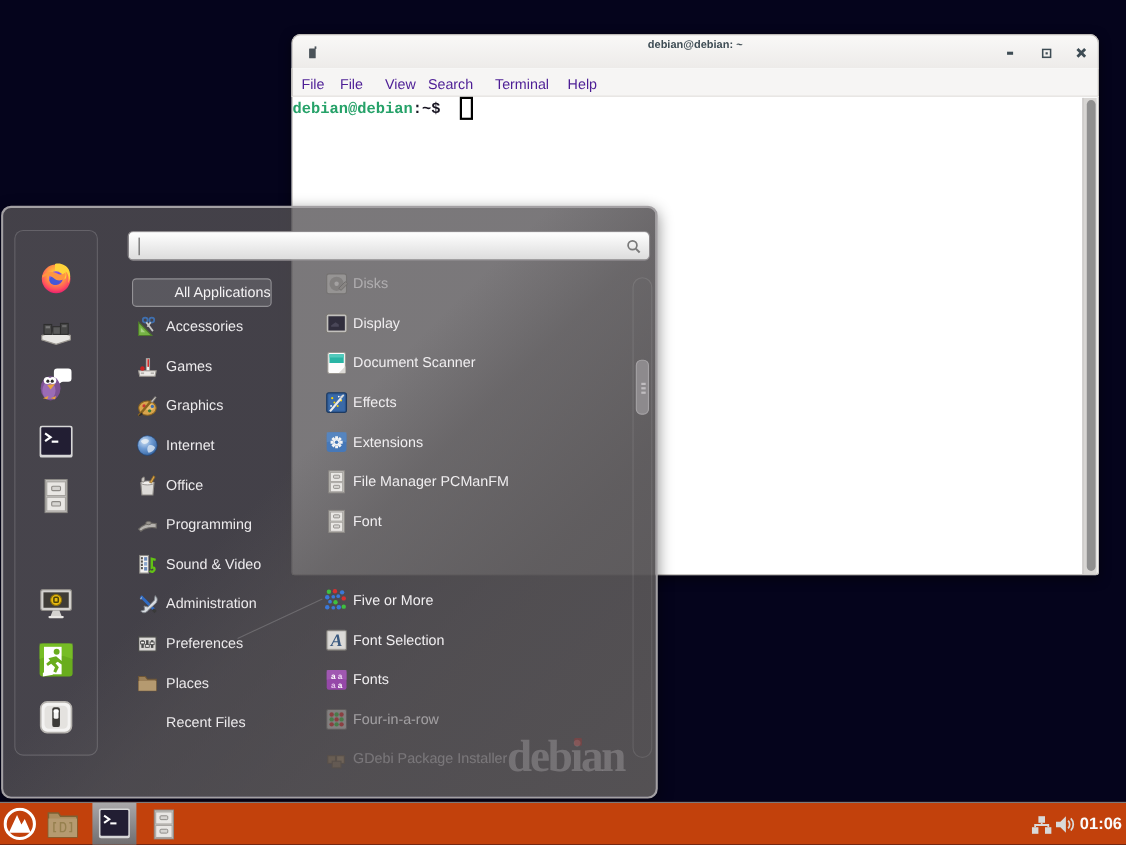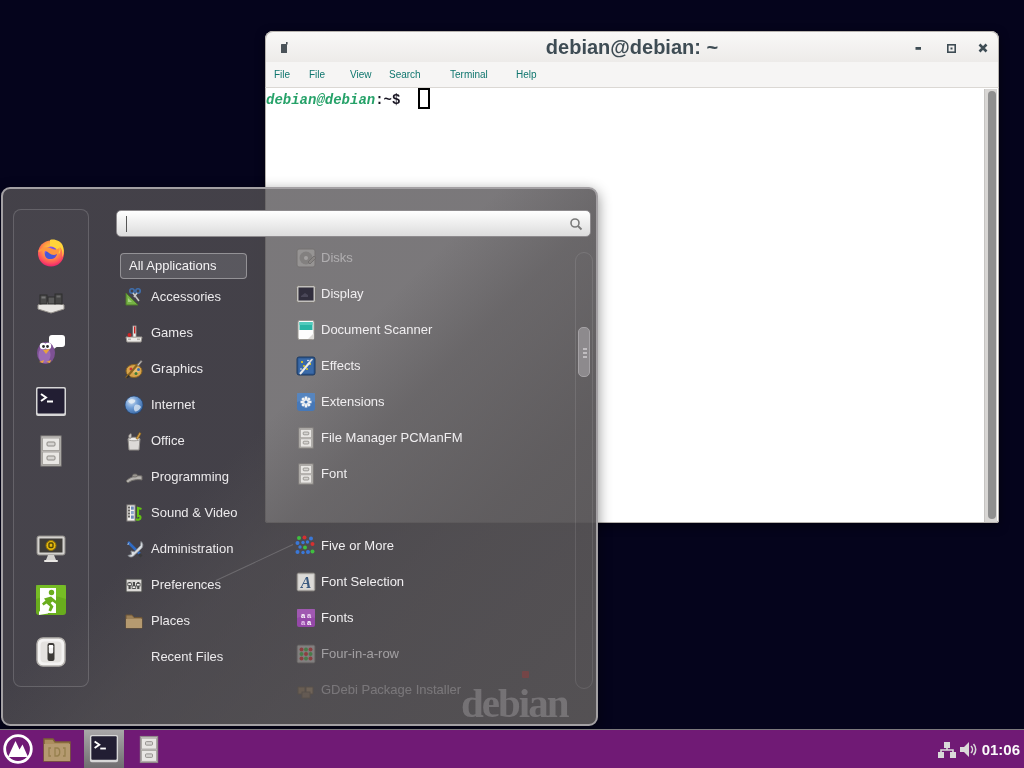--- a/index.html
+++ b/index.html
@@ -8,41 +8,41 @@
   .abs { position:absolute; }
 
   
   #term { left:265px; top:31px; width:734px; height:492px;
           border-radius:8px 8px 3px 3px; background:#fff;
           box-shadow:0 3px 10px rgba(0,0,0,.5); }
   #titlebar { left:0; top:0; width:100%; height:31px;
       background:linear-gradient(#f9f8f7,#edebe9);
       border:1px solid #b7b3ae; border-bottom:none;
       border-radius:8px 8px 0 0; }
-  #title { width:100%; text-align:center; top:4px; font-size:20px; font-weight:bold; color:#3e4c54; }
+  #title { width:100%; text-align:center; top:4px; font-size:10px; font-weight:bold; color:#3e4c54; }
   #menubar { left:0; top:31px; width:100%; height:26px; background:#f6f5f4;
       border-left:1px solid #b7b3ae; border-right:1px solid #b7b3ae;
       border-bottom:1px solid #dbd8d4; }
-  .mitem { top:7px; font-size:10px; color:#0f766e; }
+  .mitem { top:7px; font-size:13px; color:#4c1d95; }
   #tcontent { left:0; top:57px; width:100%; height:435px; background:#fff;
       border-left:1px solid #b7b3ae; border-right:1px solid #b7b3ae; border-bottom:1px solid #b7b3ae;
       border-radius:0 0 3px 3px; }
   #prompt { left:0px; top:4px; font-family:"Liberation Mono", monospace; font-weight:bold;
       font-size:14px; color:#171421; white-space:pre; }
-  #prompt .g { color:#26a269;font-style:italic; }
+  #prompt .g { color:#26a269; }
   #cursor { left:152px; top:0px; width:12px; height:21px; border:2px solid #000; }
   #tscroll { right:1px; top:1px; width:13px; height:433px; background:#d8d6d4; border-left:1px solid #c6c4c2; }
   #tthumb { left:3px; top:2px; width:8px; height:428px; background:#8f8f8f; border-radius:4px; }
 
   
   #menu { left:1px; top:187px; width:597px; height:539px;
       background:linear-gradient(135deg, rgba(86,83,85,0) 0%, rgba(86,83,85,0) 44%, rgba(86,83,85,0.45) 55%, rgba(86,83,85,0.72) 72%, rgba(86,83,85,0.9) 100%),
                  linear-gradient(rgba(85,82,85,0.78), rgba(85,82,85,0.78));
       border:2px solid #a3a0a3; border-radius:9px;
-      box-shadow:0 4px 14px rgba(0,0,0,.45); }
+      box-shadow:0 4px 14px rgba(0,0,0,.45);text-align:right; }
   #sidebox { left:10px; top:20px; width:76px; height:478px;
       border:1px solid rgba(255,255,255,0.16); border-radius:8px;
       background:rgba(255,255,255,0.02); }
   .fav { left:32px; width:32px; height:32px; }
   #searchbox { left:113px; top:21px; width:475px; height:27px;
       background:linear-gradient(#ffffff,#dcdcdc);
       border:1px solid #8e8b8e; border-radius:5px; }
   #caret { left:9px; top:5px; width:1px; height:16px; background:#555; }
   #sglass { right:7px; top:6px; }
   #allapps { left:117px; top:64px; width:127px; height:26px;
@@ -53,26 +53,26 @@
   .cat span { position:absolute; left:27px; top:3px; }
   .app { left:291px; width:280px; height:24px; color:#f0eef0; font-size:13px; }
   .app svg { position:absolute; left:1px; top:1px; }
   .app span { position:absolute; left:27px; top:4px; }
   #lscroll { left:572px; top:63px; width:18px; height:437px;
       border:1px solid rgba(255,255,255,0.10); border-radius:9px; }
   #lthumb { left:575px; top:138px; width:12px; height:50px;
       background:#8d8a8d; border:1px solid #a5a2a5; border-radius:5px; }
   .dot { position:absolute; left:4px; width:4px; height:2px; background:#c0bdc0; }
   #wmark { left:458px; top:474px; font-family:"Liberation Serif", serif; font-weight:bold;
-      font-size:41px; color:rgba(215,211,215,0.26); letter-spacing:-2px;margin-top:16px; }
+      font-size:41px; color:rgba(215,211,215,0.26); letter-spacing:-2px; }
   #wline { left:213px; top:391px; width:85px; height:1px; background:rgba(255,255,255,0.18);
       transform:rotate(-25deg); transform-origin:left center; }
 
   
-  #taskbar { left:0; bottom:0; width:1024px; height:39px; background:#701a75; border-top:1px solid #7c7a7c; }
+  #taskbar { left:0; bottom:0; width:1024px; height:39px; background:#c2410c; border-top:1px solid #7c7a7c; }
   #termbtn { left:84px; top:0; width:40px; height:39px; background:linear-gradient(#a9a7a9,#6e6c6e); }
   #clock { right:4px; top:11px; font-size:15px; font-weight:bold; color:#fbfbfb; }
 </style>
 </head>
 <body>
 
 <div id="term" class="abs">
   <div id="titlebar" class="abs">
     <div id="title" class="abs">debian@debian: ~</div>
     <svg class="abs" style="left:14px;top:10px" width="10" height="12" viewBox="0 0 10 12">

